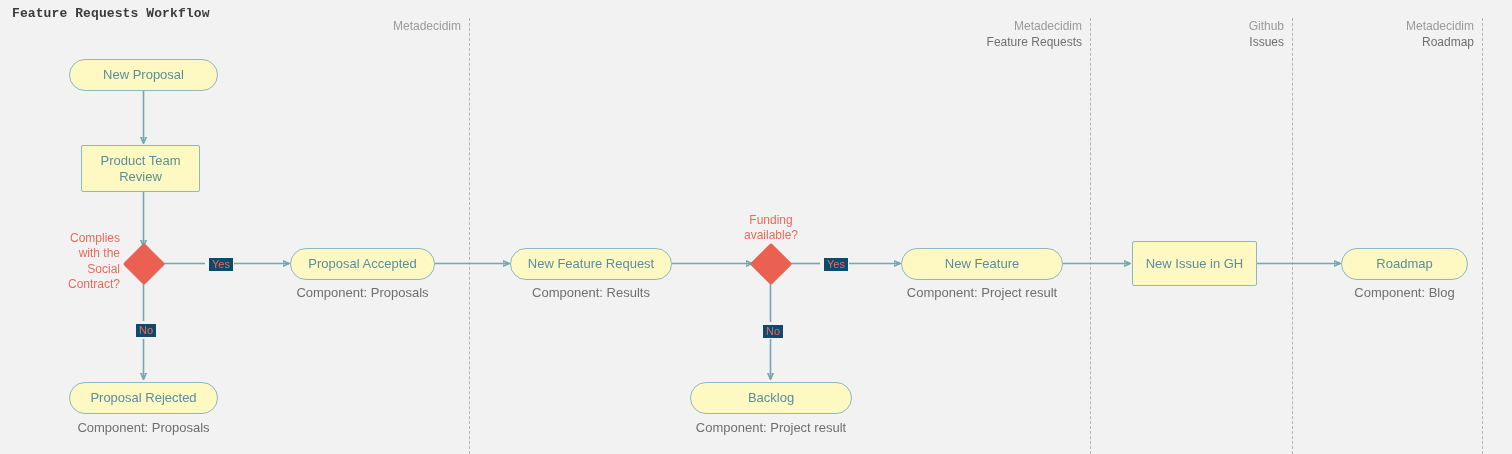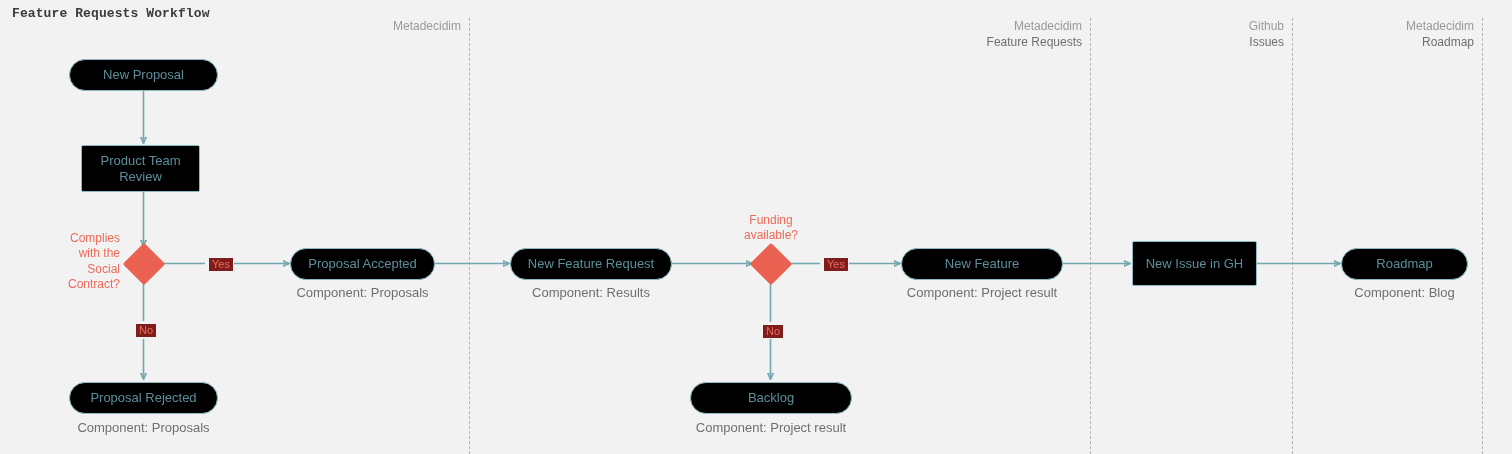--- a/index.html
+++ b/index.html
@@ -75,21 +75,21 @@
   #connectors line, #connectors path {
     stroke: #74a7b0;
     stroke-width: 1.6px;
     fill: none;
   }
 
   
   .node {
     position: absolute;
     box-sizing: border-box;
-    background: #000000;
+    background: #fef9c3;
     border: 1.4px solid #8cb9c0;
     color: #5c8e9a;
     display: flex;
     align-items: center;
     justify-content: center;
     text-align: center;
     font-size: 13px;
     line-height: 1.22;
     padding: 0 8px;
   }
@@ -123,21 +123,21 @@
     text-align: right;
   }
 
   
   .edge-label {
     position: absolute;
     color: #ed6a5a;
     font-size: 11px;
     line-height: 1;
     white-space: nowrap;
-    background: #7f1d1d;
+    background: #0c4a6e;
     padding: 1px 3px;
   }
 
   
   .component-caption {
     position: absolute;
     color: #6f6f6f;
     font-size: 13px;
     line-height: 1;
     white-space: nowrap;

